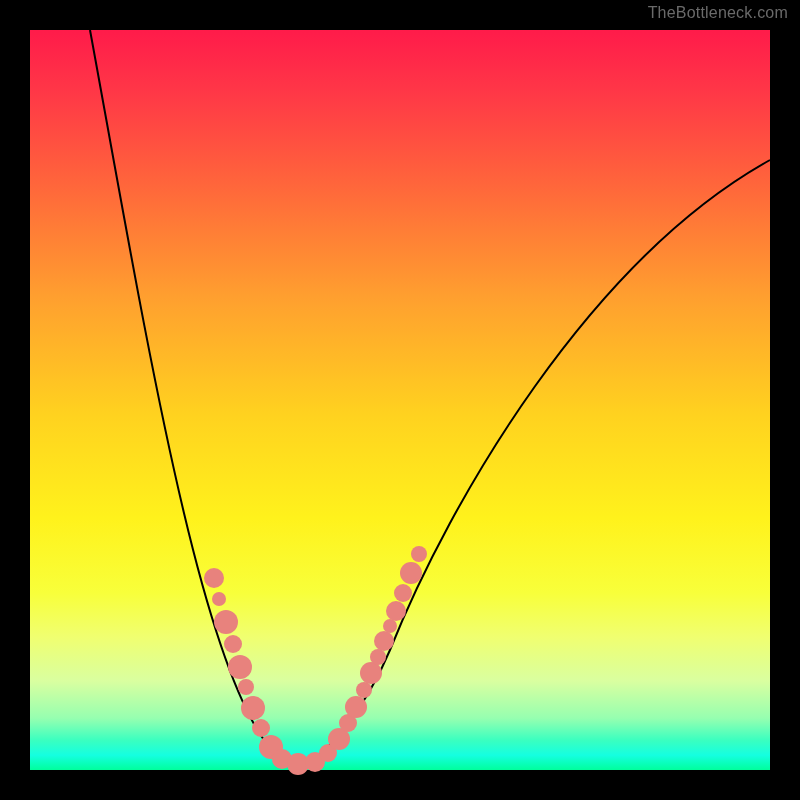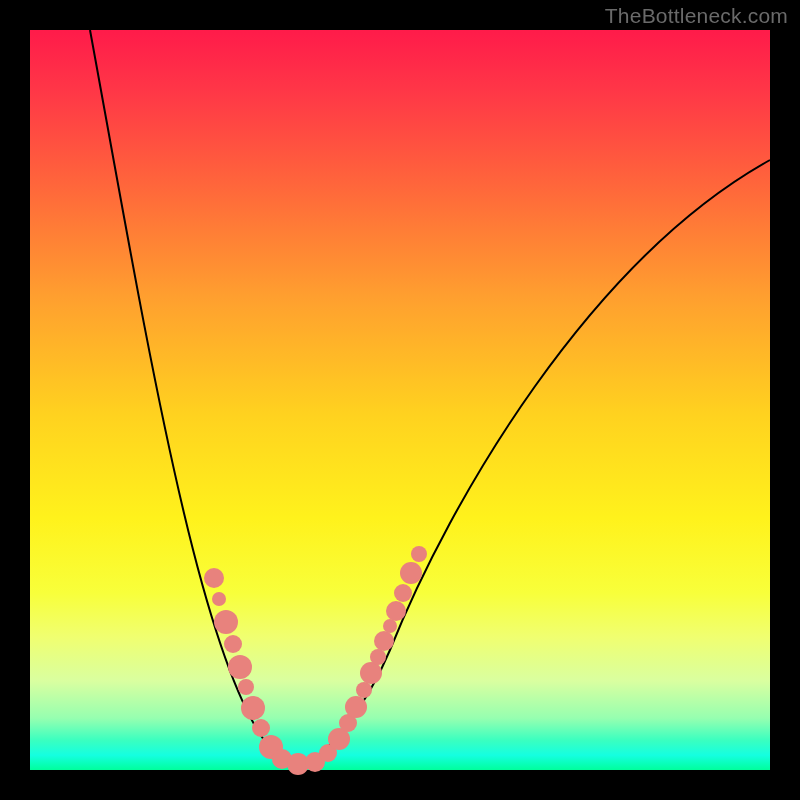--- a/index.html
+++ b/index.html
@@ -38,21 +38,21 @@
       #3affc0 96%,
       #15ffe0 98%,
       #00ff9c 100%
     );
   }
   .watermark {
     position: absolute;
     top: 4px;
     right: 12px;
     color: #6a6a6a;
-    font-size: 21px;
+    font-size: 16px;
     font-weight: 400;
     letter-spacing: 0.2px;
     user-select: none;
   }
   svg.curve {
     position: absolute;
     left: 0;
     top: 0;
     width: 740px;
     height: 740px;

